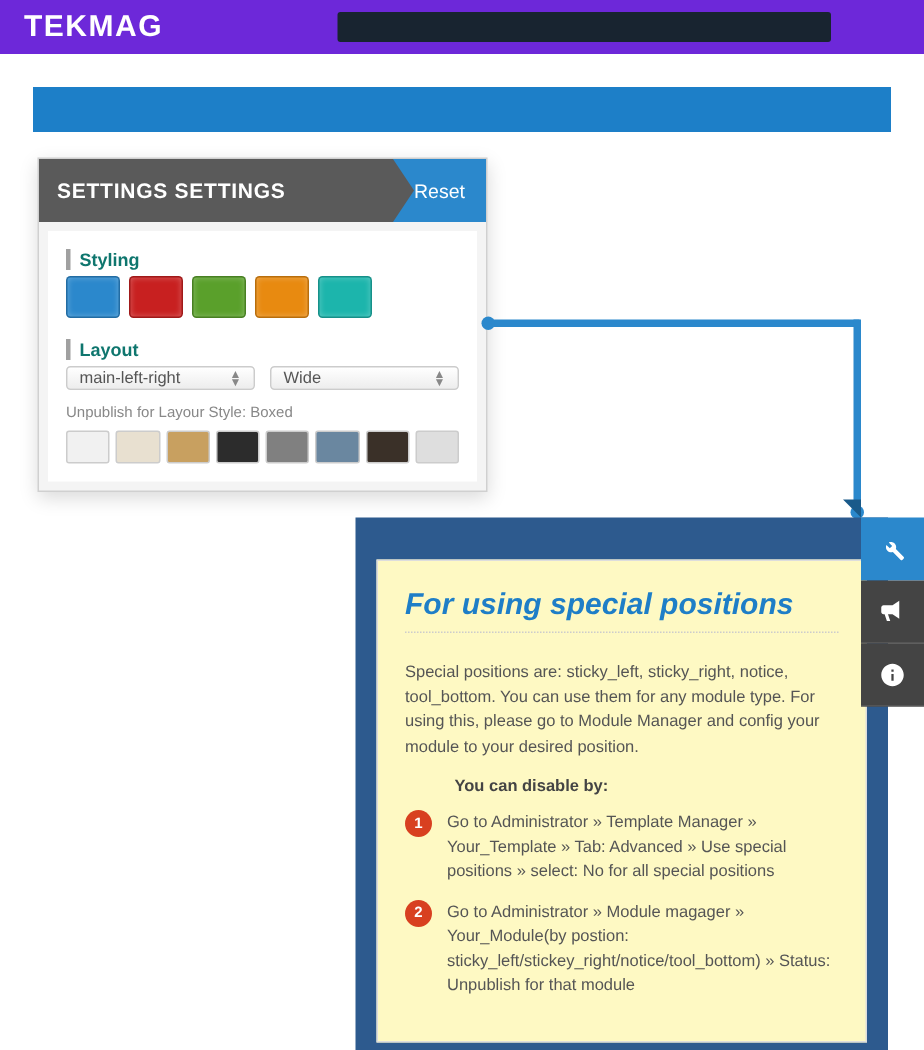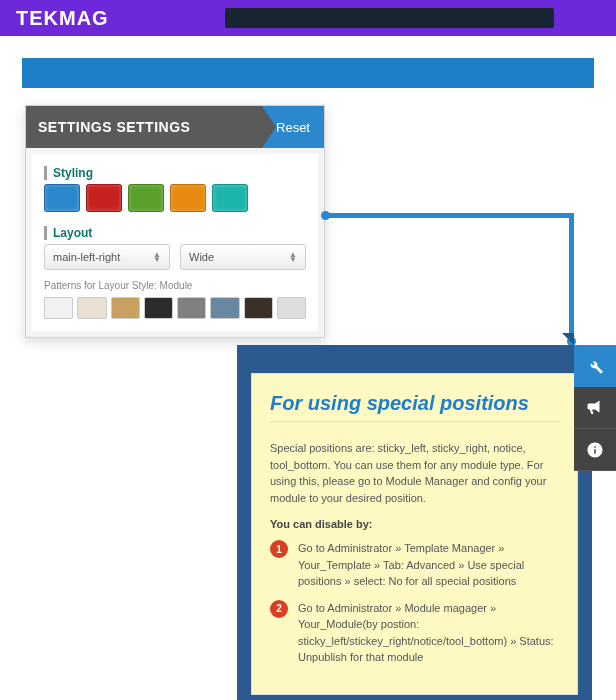--- a/index.html
+++ b/index.html
@@ -131,21 +131,21 @@
       border: 1px solid rgba(0,0,0,0.2);
       box-shadow: inset 0 0 4px rgba(255,255,255,0.3);
     }
     .select-row {
       display: flex;
       gap: 10px;
       margin-bottom: 10px;
     }
     .select-box {
       flex: 1;
-      height: 26px;
+      height: 16px;
       border: 1px solid #ccc;
       border-radius: 3px;
       background: linear-gradient(#fff, #ededed);
       display: flex;
       align-items: center;
       justify-content: space-between;
       padding: 0 8px;
       font-size: 11px;
       color: #555;
     }
@@ -225,20 +225,21 @@
       font-size: 11px;
       color: #555;
       line-height: 1.5;
       margin-bottom: 12px;
     }
     .positions-subtitle {
       font-size: 11px;
       font-weight: bold;
       color: #444;
       margin-bottom: 10px;
+      margin-left: 33px;
     }
     .step {
       display: flex;
       gap: 10px;
       margin-bottom: 10px;
     }
     .step-num {
       width: 18px;
       height: 18px;
       border-radius: 50%;
@@ -329,21 +330,21 @@
       <div class="select-box">
         <span>main-left-right</span>
         <span class="select-arrows">▲<br>▼</span>
       </div>
       <div class="select-box">
         <span>Wide</span>
         <span class="select-arrows">▲<br>▼</span>
       </div>
     </div>
 
-    <div class="patterns-label">Patterns for Layour Style: Module</div>
+    <div class="patterns-label">Unpublish for Layour Style: Boxed</div>
     <div class="pattern-row">
       <div class="pattern" id="pt0" style="background: rgb(241, 241, 241);"></div>
       <div class="pattern" id="pt1" style="background: rgb(232, 224, 208);"></div>
       <div class="pattern" id="pt2" style="background: rgb(200, 160, 96);"></div>
       <div class="pattern" id="pt3" style="background: rgb(44, 44, 44);"></div>
       <div class="pattern" id="pt4" style="background: rgb(128, 128, 128);"></div>
       <div class="pattern" id="pt5" style="background: rgb(106, 135, 160);"></div>
       <div class="pattern" id="pt6" style="background: rgb(58, 48, 40);"></div>
       <div class="pattern" id="pt7" style="background: rgb(222, 222, 222);"></div>
     </div>

